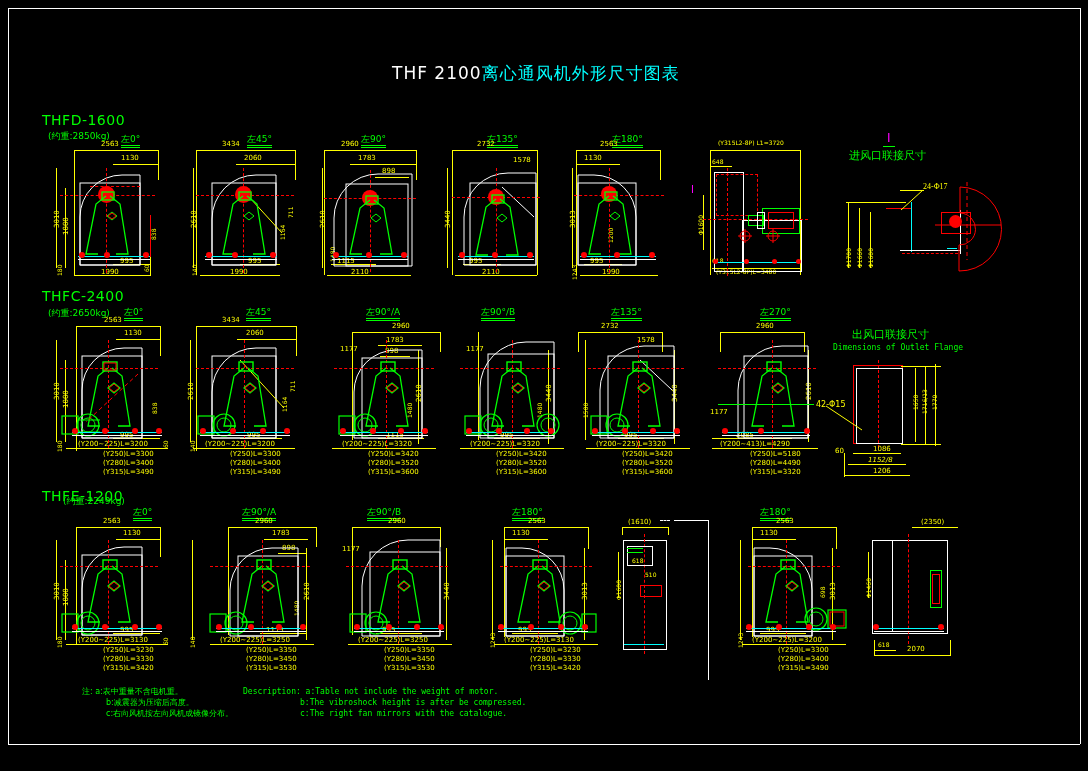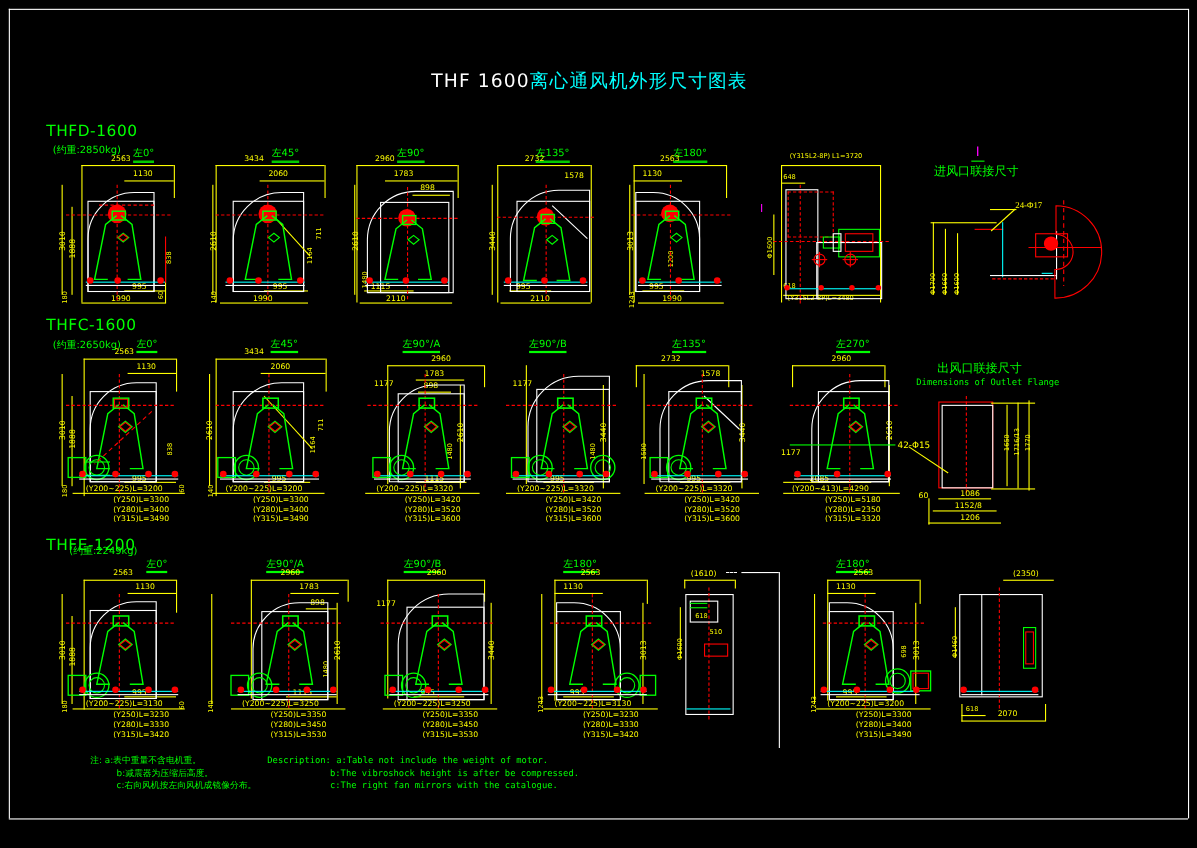--- a/index.html
+++ b/index.html
@@ -69,21 +69,21 @@
 <body>
 
 <div id="sheet">
 
   <div class="ln hl w ab" style="left:8px;top:8px;width:1072px;"></div>
   <div class="ln hl w ab" style="left:8px;top:744px;width:1072px;"></div>
   <div class="ln vl w ab" style="left:8px;top:8px;height:736px;"></div>
   <div class="ln vl w ab" style="left:1080px;top:8px;height:736px;"></div>
 
   <div class="ab title-cn" style="left:392px;top:62px;">
-    <span class="lat">THF  1600</span><span class="han">离心通风机外形尺寸图表</span>
+    <span class="lat">THF  2100</span><span class="han">离心通风机外形尺寸图表</span>
   </div>
 
   <div class="ab model" style="left:42px;top:112px;">THFD-1600</div>
   <div class="ab weight" style="left:48px;top:130px;">(约重:2850kg)</div>
 
   <div class="ab" style="left:121px;top:127px;">
     <span class="anglelab">左0°</span></div>
   <div class="ab" style="left:247px;top:127px;">
     <span class="anglelab">左45°</span></div>
   <div class="ab" style="left:361px;top:127px;">
@@ -349,21 +349,21 @@
     </svg>
     <div class="circ ab" style="left:949px;top:215px;width:13px;height:13px;background:#ff0000;"></div>
     <div class="box rbox ab" style="left:941px;top:212px;width:28px;height:20px;"></div>
     <div class="ln hl y ab" style="left:900px;top:190px;width:24px;"></div>
     <svg width="30" height="24" style="left:897px;top:188px;">
       <line x1="26" y1="2" x2="4" y2="22" stroke="#ffff00" stroke-width="1"></line>
     </svg>
     <div class="ln hl cy ab" style="left:947px;top:248px;width:10px;"></div>
   </div>
 
-  <div class="ab model" style="left:42px;top:288px;">THFC-1600</div>
+  <div class="ab model" style="left:42px;top:288px;">THFC-2400</div>
   <div class="ab weight" style="left:48px;top:307px;">(约重:2650kg)</div>
 
   <div class="ab" style="left:124px;top:300px;">
     <span class="anglelab">左0°</span></div>
   <div class="ab" style="left:246px;top:300px;">
     <span class="anglelab">左45°</span></div>
   <div class="ab" style="left:366px;top:300px;">
     <span class="anglelab">左90°/A</span></div>
   <div class="ab" style="left:481px;top:300px;">
     <span class="anglelab">左90°/B</span></div>
@@ -642,21 +642,21 @@
       <polygon points="25,26 30,22 35,26 30,30" fill="none" stroke="#ff0000" stroke-width="1"></polygon>
     </svg>
     <div class="ln hl cy ab" style="left:722px;top:432px;width:88px;"></div>
     <div class="ln hl w ab" style="left:722px;top:435px;width:88px;"></div>
     <div class="circ ab" style="left:722px;top:428px;width:6px;height:6px;background:#ff0000;"></div>
     <div class="circ ab" style="left:758px;top:428px;width:6px;height:6px;background:#ff0000;"></div>
     <div class="circ ab" style="left:804px;top:428px;width:6px;height:6px;background:#ff0000;"></div>
     <div class="ab dim" style="left:720px;top:441px;">(Y200~413)L=4290</div>
     <div class="ab mtable" style="left:750px;top:450px;">
       <div>(Y250)L=5180</div>
-      <div>(Y280)L=2350</div>
+      <div>(Y280)L=4490</div>
       <div>(Y315)L=3320</div>
     </div>
     <div class="ln hl y ab" style="left:712px;top:448px;width:106px;"></div>
   </div>
 
   <div>
     <div class="ab flange-cn" style="left:852px;top:327px;">出风口联接尺寸</div>
     <div class="ab flange-en" style="left:833px;top:343px;">Dimensions of Outlet Flange</div>
     <div class="ab holes" style="left:816px;top:400px;">42-Φ15</div>
     <div class="box rbox ab" style="left:853px;top:365px;width:48px;height:77px;"></div>
@@ -664,21 +664,21 @@
     <div class="ln vl dashv ab" style="left:878px;top:360px;height:88px;"></div>
     <div class="ab dim vert sm" style="left:913px;top:410px;">1650</div>
     <div class="ab dim vert sm" style="left:922px;top:414px;">1716/13</div>
     <div class="ab dim vert sm" style="left:932px;top:410px;">1770</div>
     <div class="ln vl y ab" style="left:915px;top:368px;height:74px;"></div>
     <div class="ln vl y ab" style="left:925px;top:366px;height:78px;"></div>
     <div class="ln vl y ab" style="left:935px;top:364px;height:82px;"></div>
     <div class="ln hl y ab" style="left:901px;top:366px;width:40px;"></div>
     <div class="ln hl y ab" style="left:901px;top:444px;width:40px;"></div>
     <div class="ab dim" style="left:873px;top:446px;">1086</div>
-    <div class="ab dim" style="left:868px;top:457px;">1152/8</div>
+    <div class="ab dim" style="left:868px;top:457px;font-style:italic;">1152/8</div>
     <div class="ab dim" style="left:873px;top:468px;">1206</div>
     <div class="ab dim" style="left:835px;top:448px;">60</div>
     <div class="ln hl y ab" style="left:853px;top:453px;width:48px;"></div>
     <div class="ln hl y ab" style="left:848px;top:464px;width:58px;"></div>
     <div class="ln hl y ab" style="left:844px;top:475px;width:66px;"></div>
     <div class="ln vl y ab" style="left:844px;top:453px;height:24px;"></div>
     <svg width="45" height="30" style="left:824px;top:404px;">
       <line x1="2" y1="2" x2="38" y2="26" stroke="#ffff00" stroke-width="1"></line>
     </svg>
   </div>

